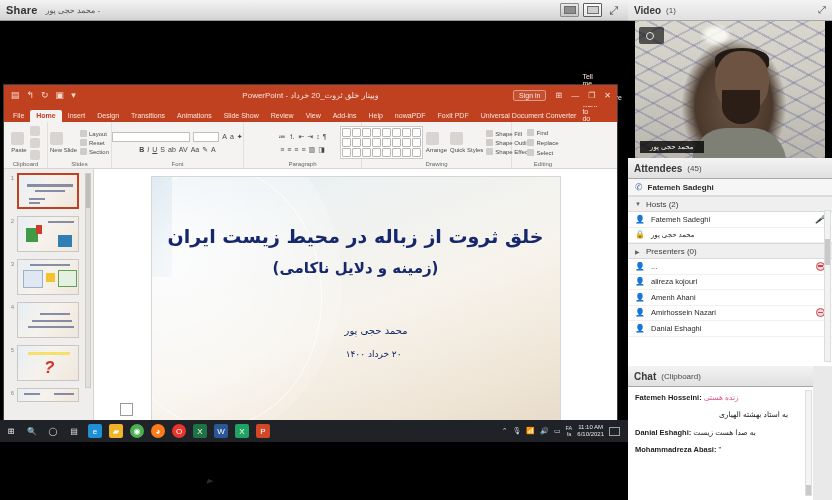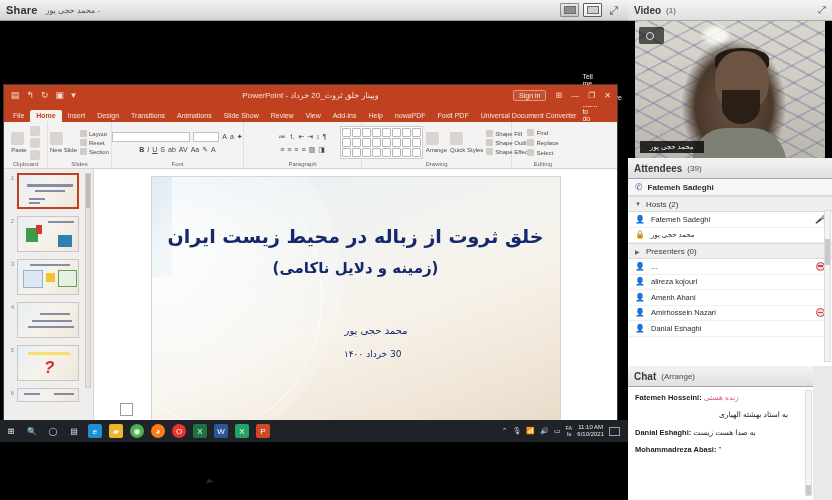--- a/index.html
+++ b/index.html
@@ -537,21 +537,21 @@
           </div>
 
           <div class="slidepane">
             <div class="slide">
               <span class="swirl1"></span>
               <span class="swirl2"></span>
               <span class="swirl3"></span>
               <div class="slide-title">خلق ثروت از زباله در محیط زیست ایران</div>
               <div class="slide-sub">(زمینه و دلایل ناکامی)</div>
               <div class="slide-author">محمد حجی پور</div>
-              <div class="slide-date">30 خرداد ۱۴۰۰</div>
+              <div class="slide-date">۲۰ خرداد ۱۴۰۰</div>
             </div>
             <span class="cursor-arrow"></span>
           </div>
         </div>
 
         <div class="ppt-status">
           <span class="st-item">
             <i>≣</i>
             <b style="font-weight:normal">Notes</b>
           </span>
@@ -637,21 +637,21 @@
               <b></b>
             </i>
         </span>
         <span class="vid-name">محمد حجی پور</span>
       </div>
     </div>
 
     <div id="attendees-pod">
       <div class="pod-header">
         <span class="pod-title">Attendees</span>
-        <span class="pod-count">(39)</span>
+        <span class="pod-count">(45)</span>
       </div>
 
       <div class="att-self">
         <span style="font-size:9px;color:#4b6e9c">✆</span>
         <span class="nm">Fatemeh Sadeghi</span>
       </div>
 
       <div class="group-row">
         <span class="caret">▼</span>
         <span class="group-label">Hosts (2)</span>
@@ -701,21 +701,21 @@
       </div>
 
       <div class="att-scroll">
         <div class="knob"></div>
       </div>
     </div>
 
     <div id="chat-pod">
       <div class="pod-header">
         <span class="pod-title">Chat</span>
-        <span class="pod-count">(Arrange)</span>
+        <span class="pod-count">(Clipboard)</span>
       </div>
       <div class="chat-body">
         <div class="chat-msg">
           <span class="who">Fatemeh Hosseini:</span>
           <span class="txt pinkfa">زنده هستی</span>
         </div>
         <div class="chat-msg rtlonly">
           <span class="txt fa">به استاد بهشته الهیاری</span>
         </div>
         <div class="chat-msg">

